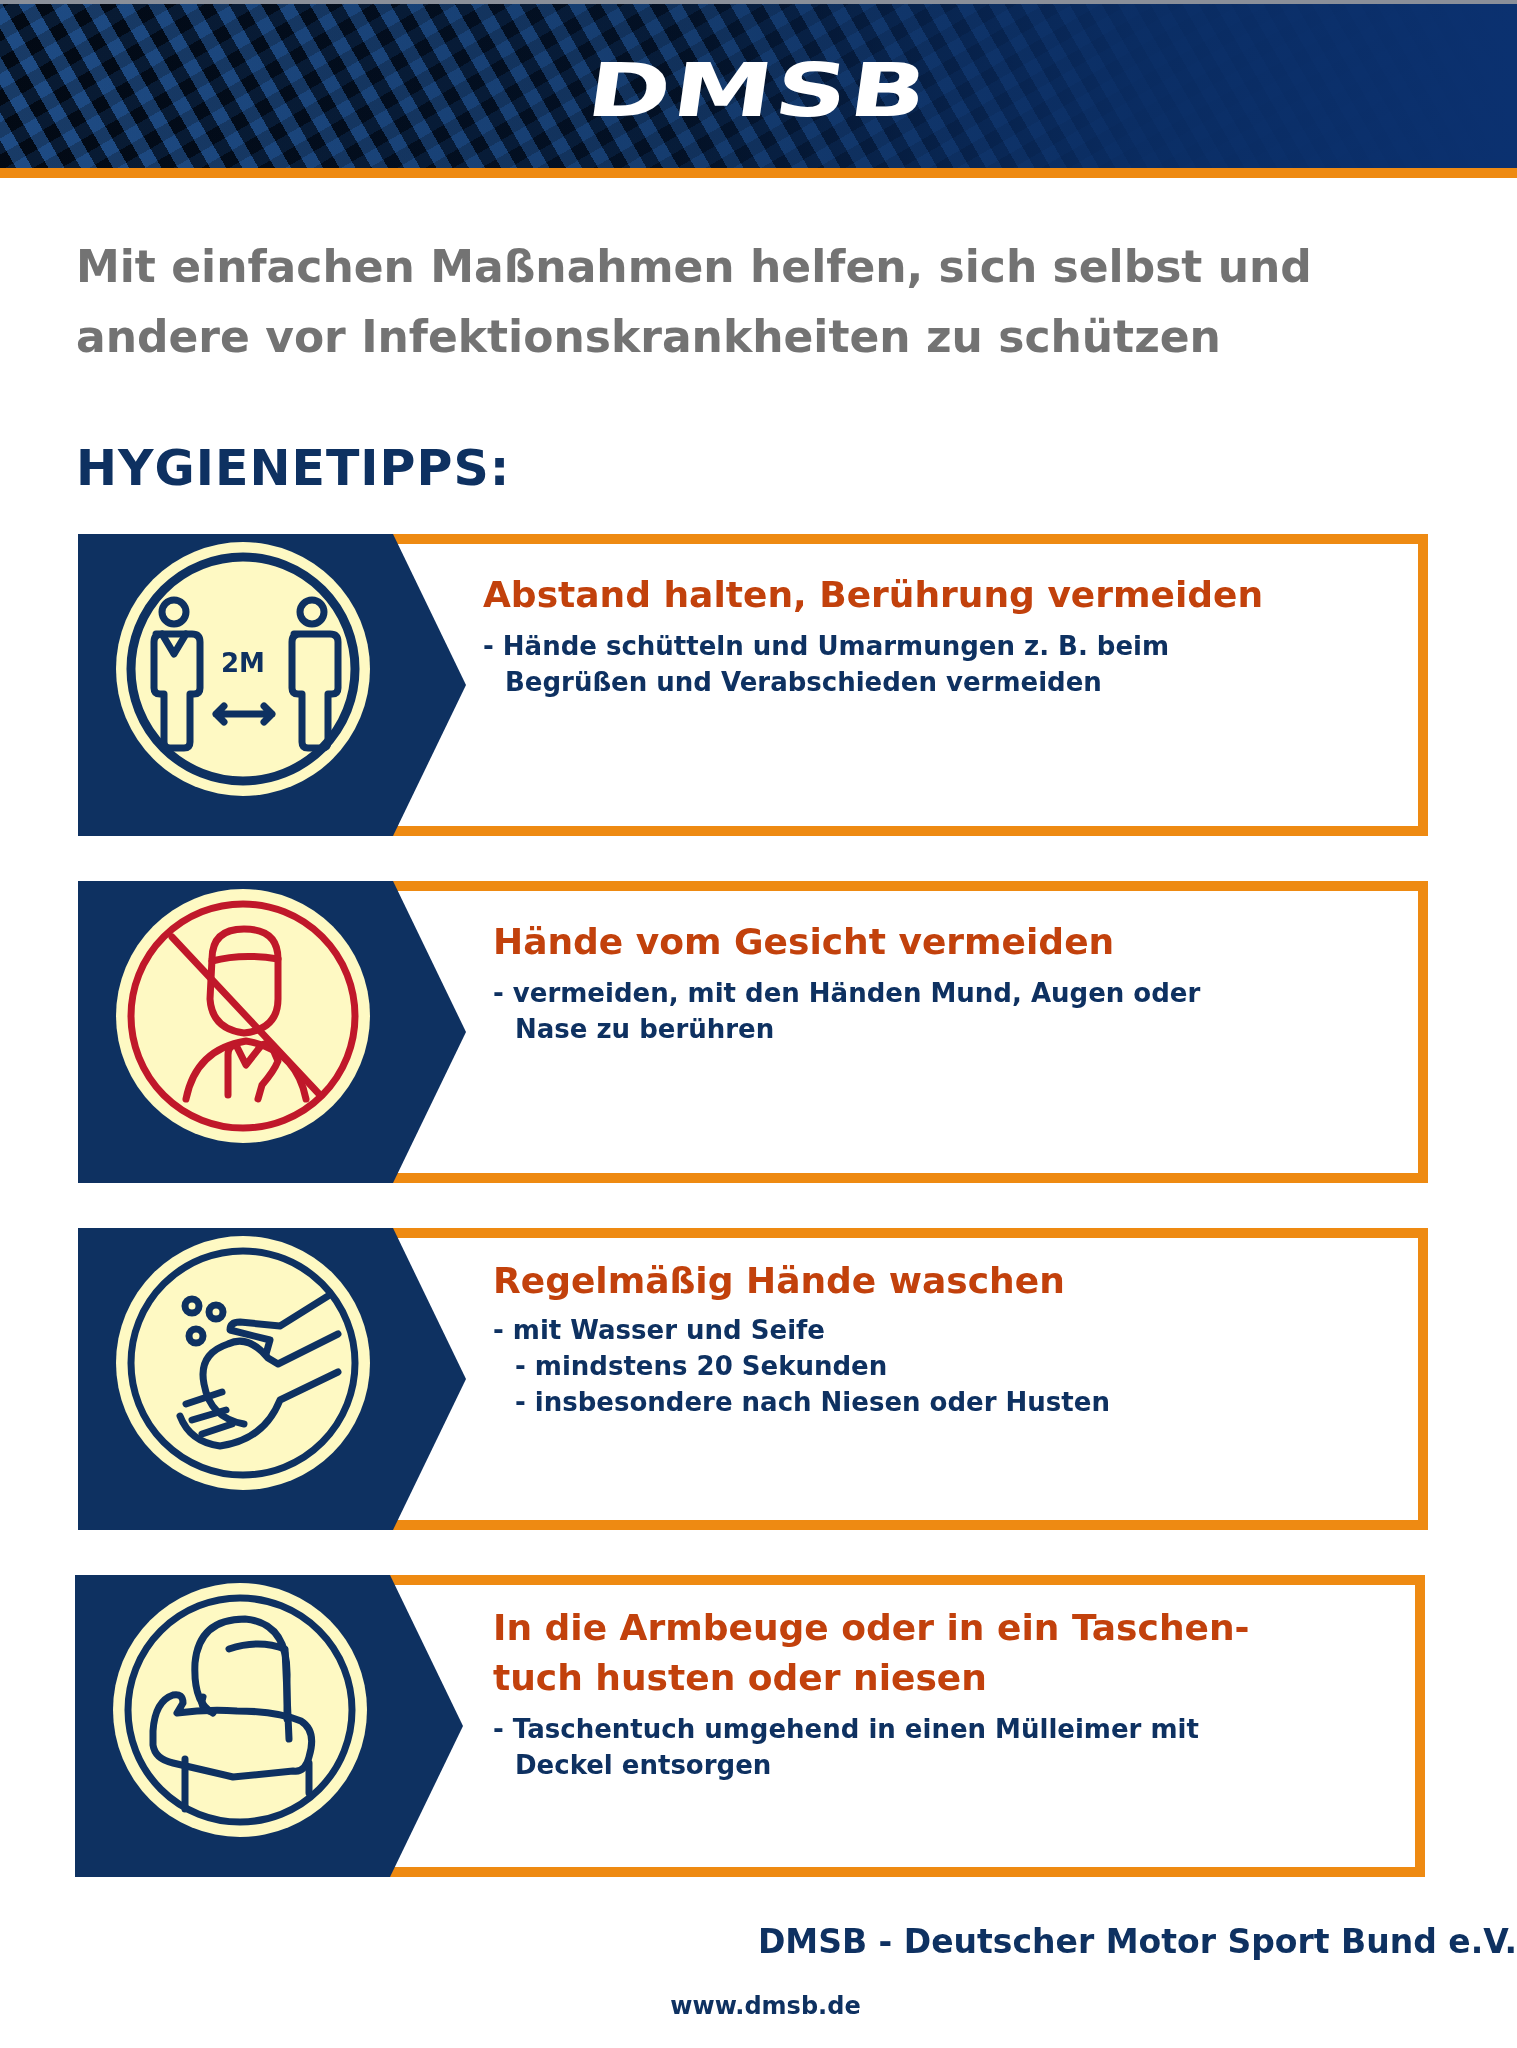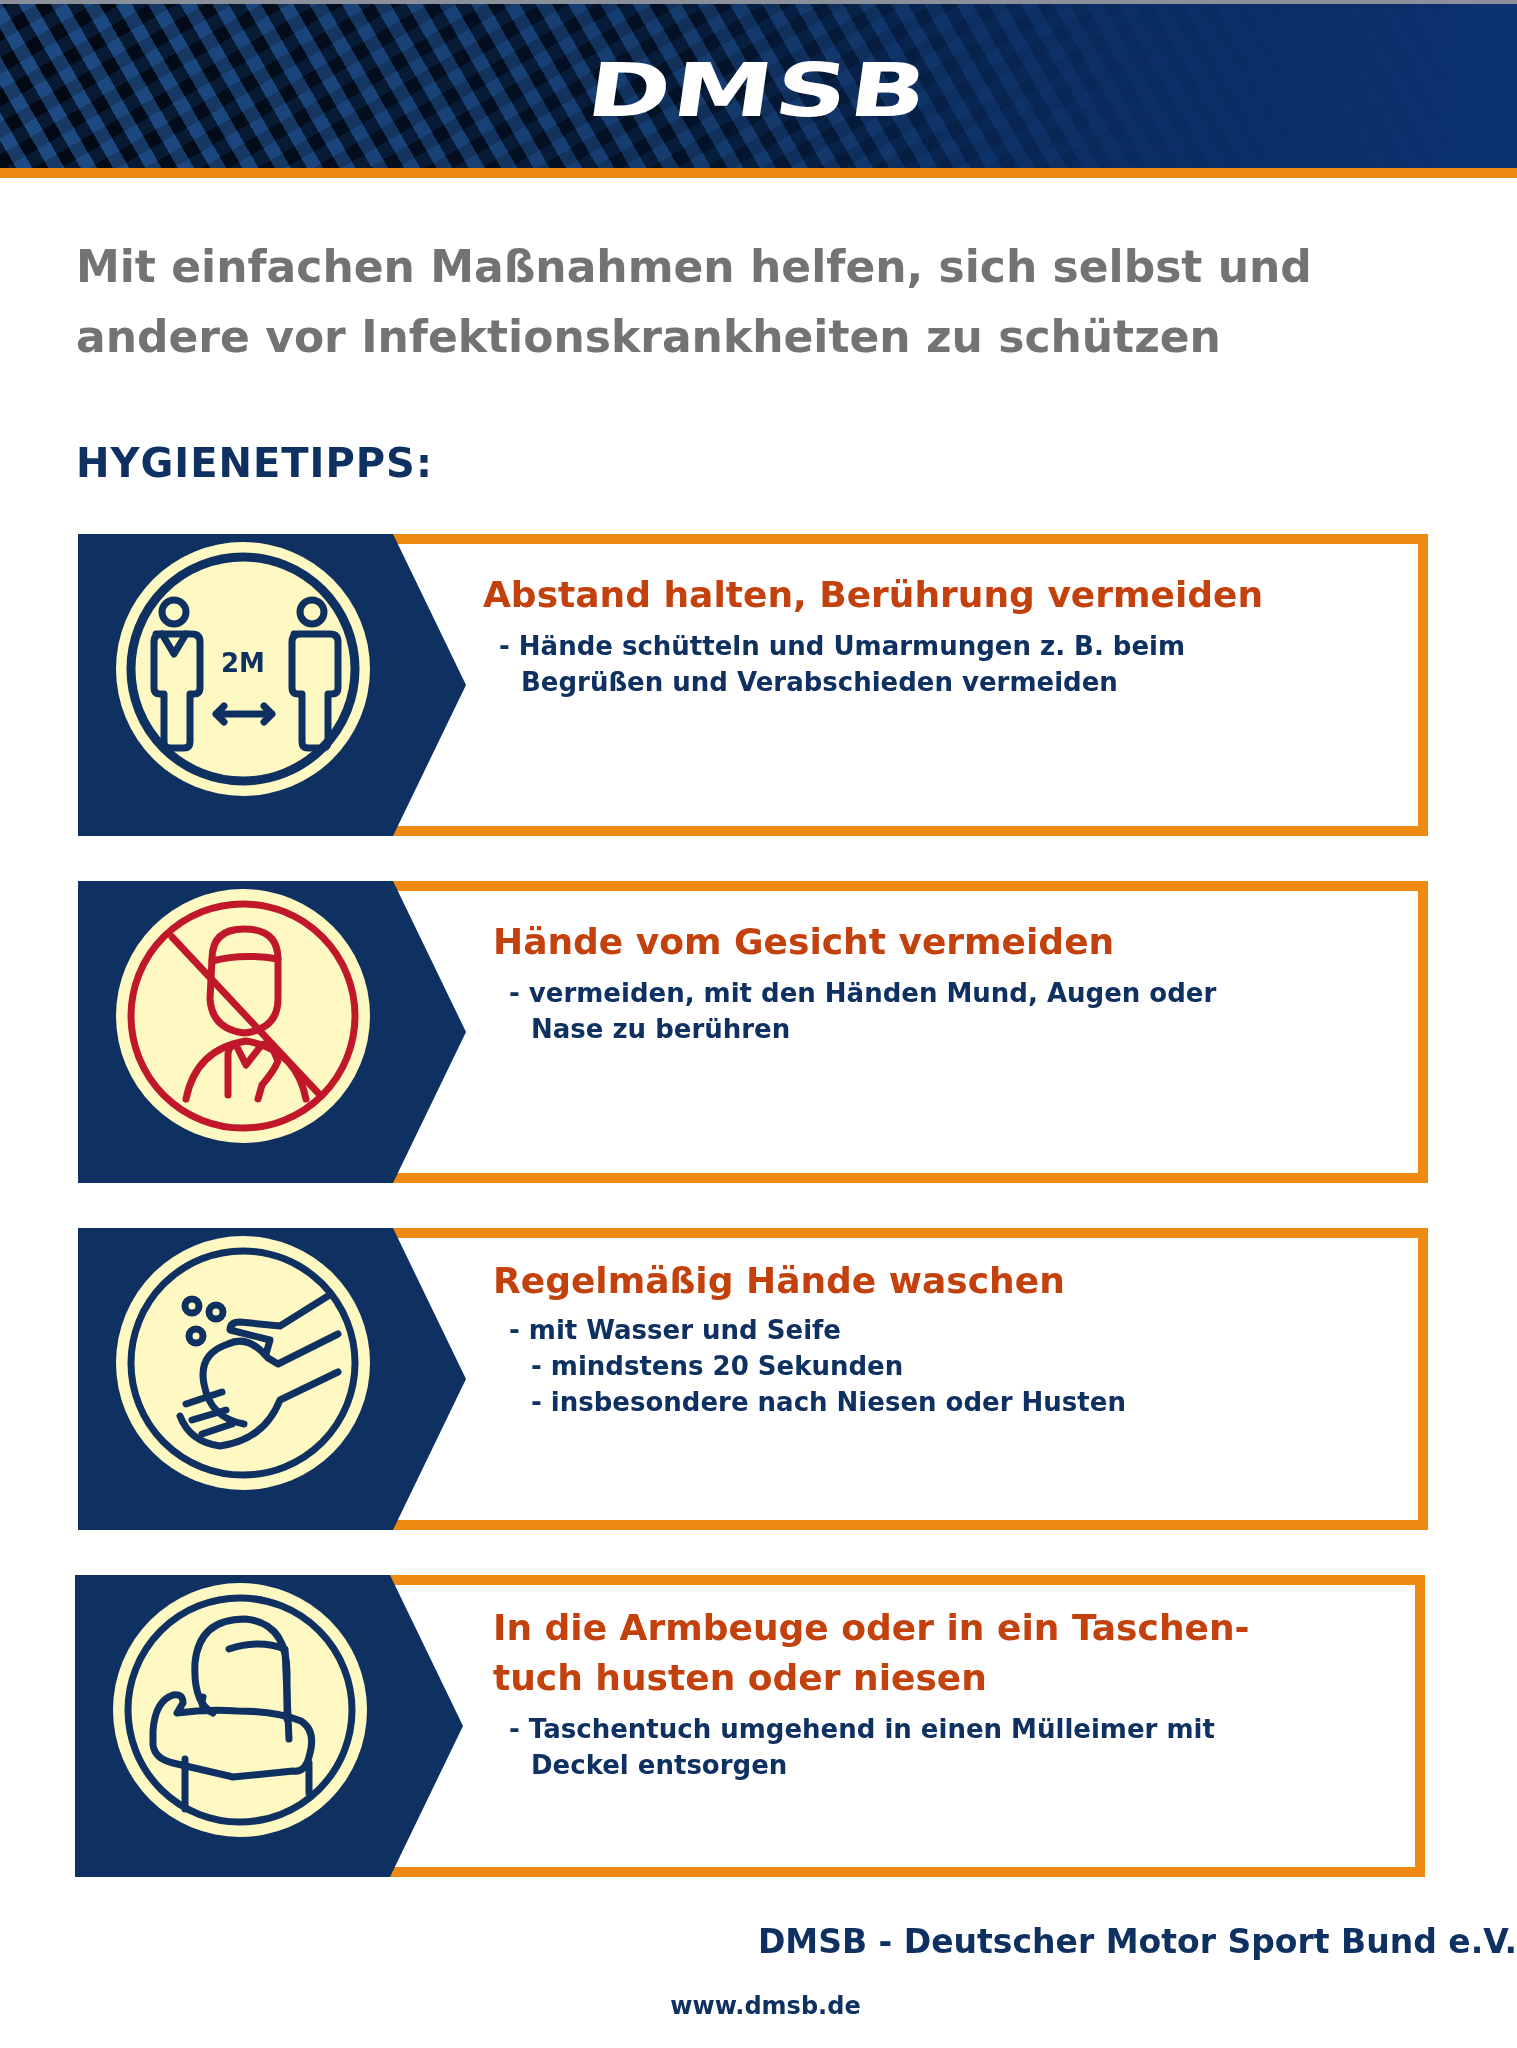--- a/index.html
+++ b/index.html
@@ -29,21 +29,21 @@
     color: #ffffff; letter-spacing: 2px; transform: skewX(-8deg) scaleX(1.35);
     line-height: 80px;
   }
   .intro {
     position: absolute; left: 76px; top: 232px; width: 1380px;
     font-family: "DejaVu Sans", sans-serif; font-weight: bold; font-size: 44px;
     line-height: 70px; color: #737373;
   }
   .section-title {
     position: absolute; left: 76px; top: 440px;
-    font-family: "DejaVu Sans", sans-serif; font-weight: bold; font-size: 40px;
+    font-family: "DejaVu Sans", sans-serif; font-weight: bold; font-size: 49px;
     color: #0e3161; letter-spacing: 1px;
   }
   .card { position: absolute; left: 78px; width: 1350px; height: 302px; }
   .card .frame {
     position: absolute; left: 310px; top: 0; right: 0; bottom: 0;
     border: 10px solid #ee8a12; background: #fff; box-sizing: border-box;
   }
   .card .panel {
     position: absolute; left: 0; top: 0; width: 388px; height: 302px;
     background: #0e3161;
@@ -54,21 +54,21 @@
     border-radius: 50%; background: #fef9c3;
   }
   .card .badge svg { position: absolute; left: 0; top: 0; }
   .card .text { position: absolute; left: 405px; top: 0; right: 30px; }
   .card .title {
     font-family: "DejaVu Sans", sans-serif; font-weight: bold; font-size: 36px;
     color: #c2410c; line-height: 50px; margin: 0;
   }
   .card .bullet {
     font-family: "DejaVu Sans", sans-serif; font-weight: bold; font-size: 26px;
-    color: #0e3161; line-height: 36px; padding-left: 22px; text-indent: -22px; margin: 16px;
+    color: #0e3161; line-height: 36px; padding-left: 22px; text-indent: -22px; margin: 0;
   }
   .footer-org {
     position: absolute; left: 0; width: 1517px; top: 1922px; text-align: right;
     font-family: "DejaVu Sans", sans-serif; font-weight: bold; font-size: 33px; color: #0e3161;
   }
   .footer-url {
     position: absolute; left: 0; width: 1517px; top: 1992px; text-align: center;
     font-family: "DejaVu Sans", sans-serif; font-weight: bold; font-size: 24px; color: #0e3161; padding-left: 7px;
   }
 </style>

